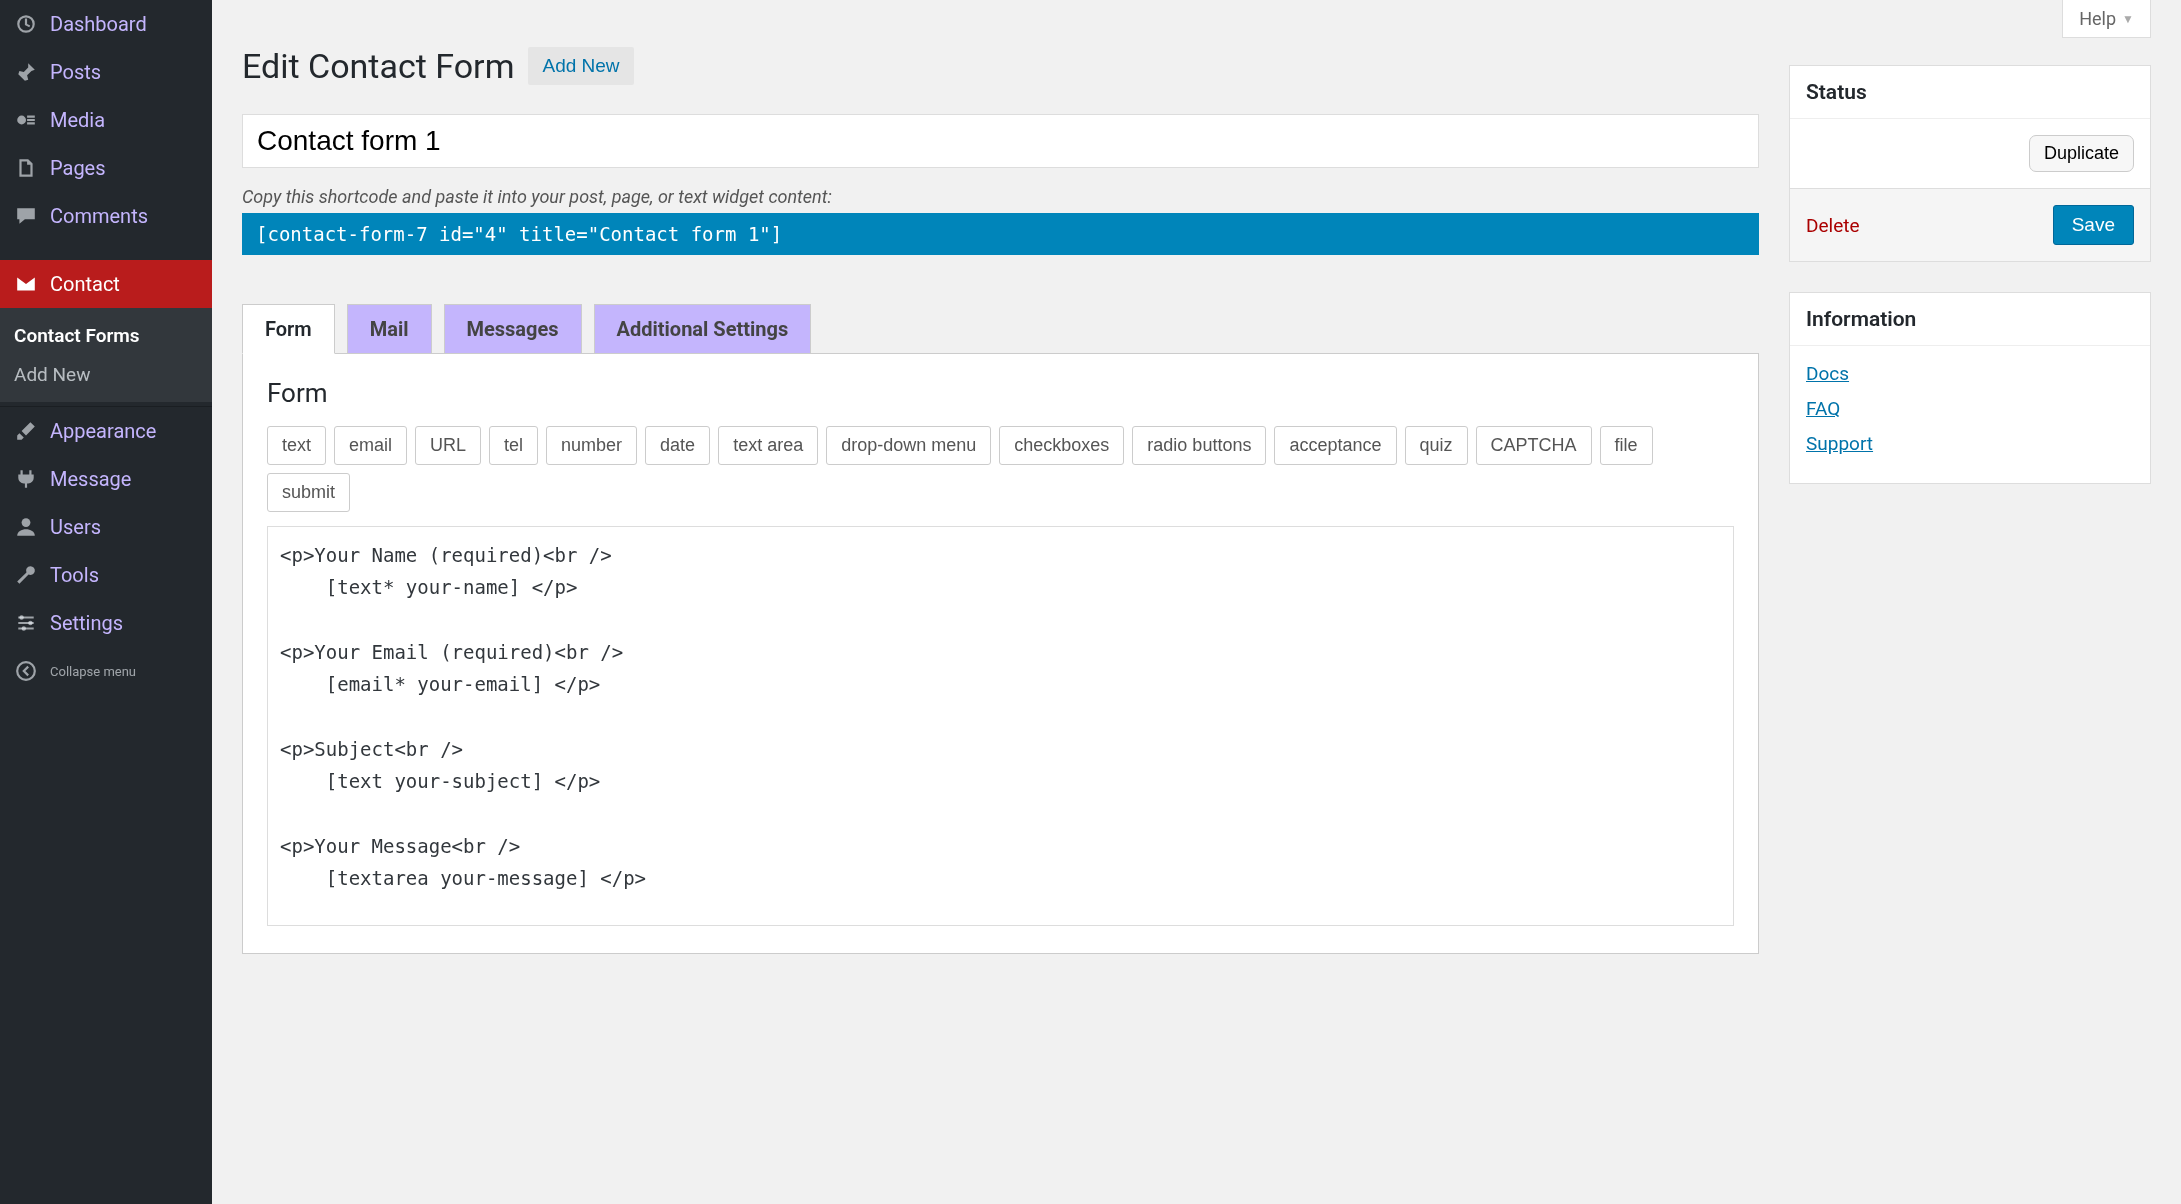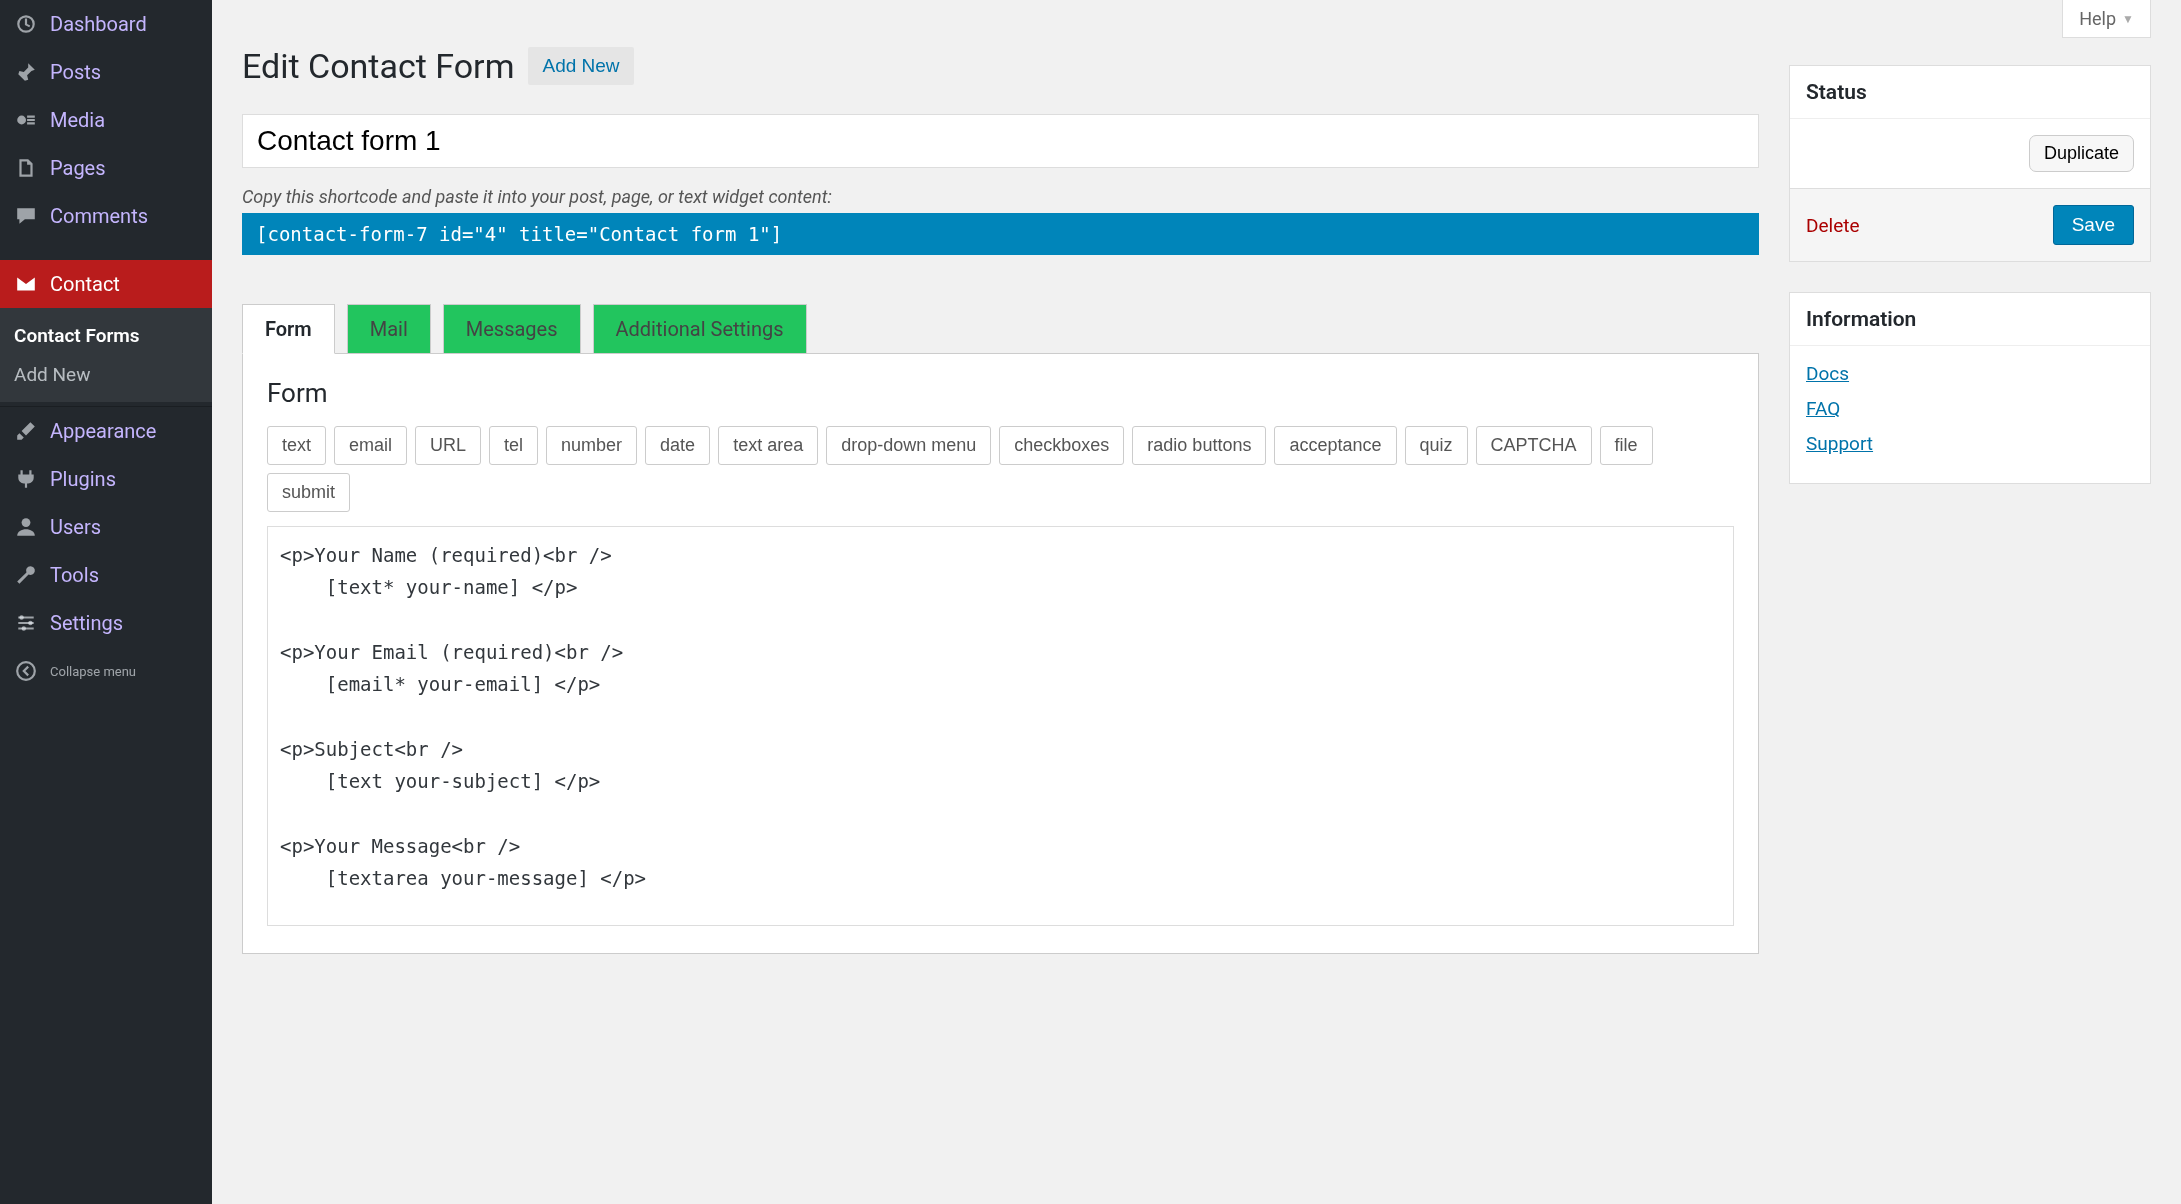--- a/index.html
+++ b/index.html
@@ -30,21 +30,21 @@
 .content { flex: 1; }
 .page-head { display: flex; align-items: center; gap: 14px; margin-top: 18px; margin-bottom: 28px; }
 .page-title { font-size: 34px; font-weight: 400; color: #23282d; }
 .add-new-btn { background: #e5e5e5; color: #0073aa; border: none; padding: 8px 14px; font-size: 19px; cursor: pointer; border-radius: 2px; }
 
 .title-input { width: 100%; font-size: 28px; padding: 10px 14px; border: 1px solid #ddd; background: #fff; outline: none; }
 .shortcode-hint { font-style: italic; color: #555; font-size: 18px; margin: 18px 0 6px; }
 .shortcode-box { background: #0085ba; color: #fff; padding: 10px 14px; font-family: Consolas, Monaco, monospace; font-size: 19px; }
 
 .tabs { margin-top: 48px; display: flex; gap: 12px; }
-.tab { background: #22c55e; border: 1px solid #ccc; padding: 12px 22px; font-size: 20px; cursor: pointer; position: relative; bottom: -1px; }
+.tab { background: #c4b5fd; border: 1px solid #ccc; padding: 12px 22px; font-size: 20px; cursor: pointer; position: relative; bottom: -1px; font-weight: bold; }
 .tab.active { background: #fff; border-bottom: 1px solid #fff; font-weight: 600; color: #23282d; }
 
 .panel { background: #fff; border: 1px solid #ccc; padding: 24px; }
 .panel-title { font-size: 26px; font-weight: 400; margin-bottom: 18px; color: #23282d; }
 .tag-buttons { display: flex; flex-wrap: wrap; gap: 8px; margin-bottom: 14px; }
 .tag-btn { background: #fff; border: 1px solid #ccc; padding: 8px 14px; font-size: 18px; cursor: pointer; border-radius: 3px; color: #555; }
 
 .form-textarea { width: 100%; height: 400px; border: 1px solid #ddd; padding: 12px; font-family: Consolas, Monaco, monospace; font-size: 19px; line-height: 1.7; color: #32373c; resize: none; white-space: pre; }
 
 
@@ -125,21 +125,21 @@
           </svg>
         </span>
       <span>Appearance</span>
     </div>
     <div class="menu-item">
       <span class="icon">
           <svg viewBox="0 0 20 20" width="22" height="22">
             <path d="M7 2v4h6V2h2v4h2v3a5 5 0 01-5 5h-1v4H9v-4H8a5 5 0 01-5-5V6h2V2z"></path>
           </svg>
         </span>
-      <span>Plugins</span>
+      <span>Message</span>
     </div>
     <div class="menu-item">
       <span class="icon">
           <svg viewBox="0 0 20 20" width="22" height="22">
             <circle cx="10" cy="6" r="4"></circle>
             <path d="M2 18c0-4 4-6 8-6s8 2 8 6z"></path>
           </svg>
         </span>
       <span>Users</span>
     </div>

